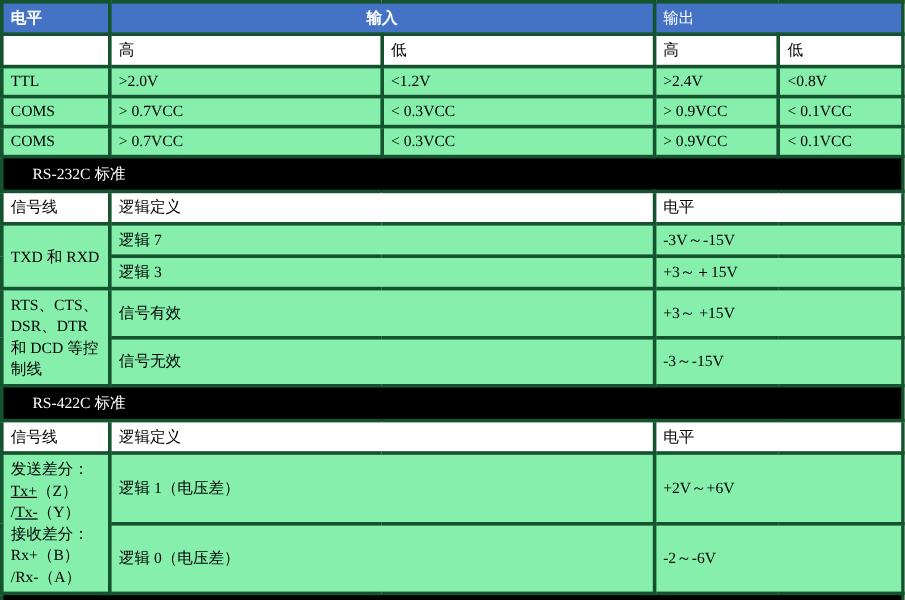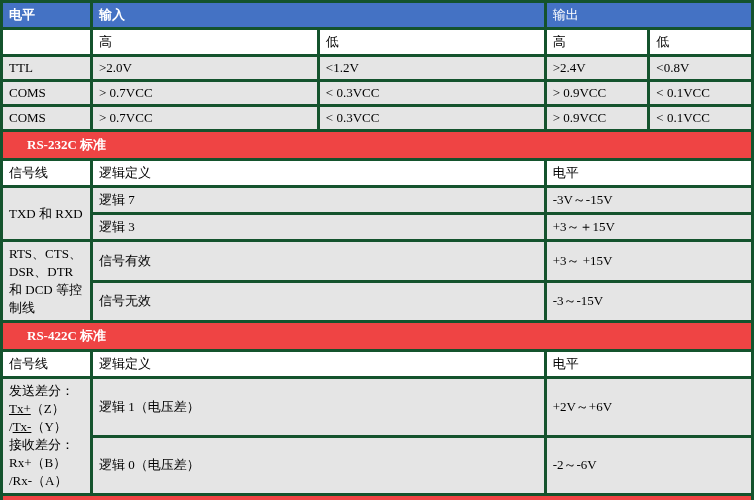--- a/index.html
+++ b/index.html
@@ -22,43 +22,43 @@
       background: #4472C4;
       color: #fff;
       font-weight: bold;
       text-align: left;
     }
     .sub-header-row td {
       background: #fff;
       color: #000;
     }
     .section-header td {
-      background: #ef4444;
+      background: #000000;
       color: #fff;
-      font-weight: bold;
+      font-weight: normal;
       padding: 4px 24px;
     }
     .data-row td {
-      background: #e5e5e5;
+      background: #86efac;
     }
     u { text-decoration: underline; margin-top: 24px; }
     .top-wrapper {
       position: relative;
     }
   </style>
 </head>
 <body>
 
 <div class="top-wrapper">
   <table>
 
     <tbody>
         <tr class="header-row">
       <td style="width:90px;">电平</td>
-      <td colspan="2" style="width:300px;">输入</td>
+      <td colspan="2" style="width:300px;text-align:center;">输入</td>
       <td colspan="2" style="background:#4472C4; color:#fff; font-weight:normal;">输出</td>
     </tr>
 
     <tr class="sub-header-row">
       <td></td>
       <td>高</td>
       <td>低</td>
       <td>高</td>
       <td>低</td>
     </tr>

